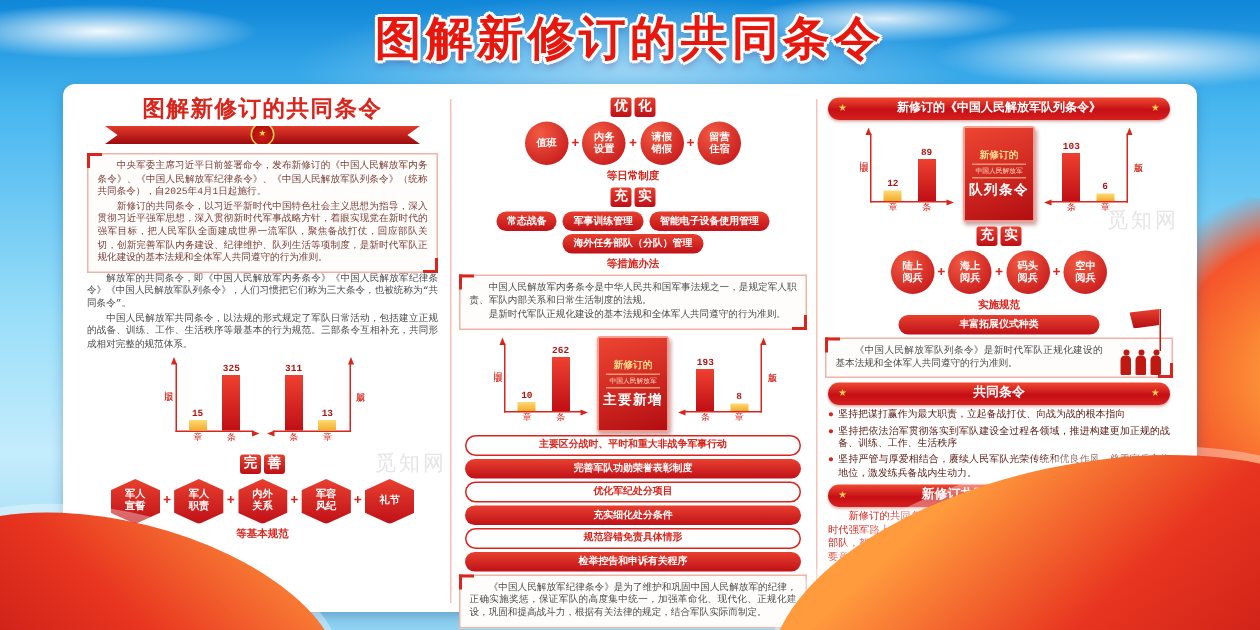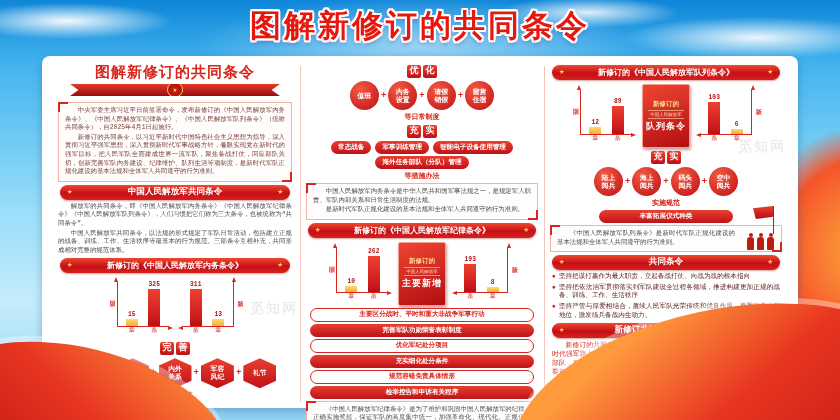--- a/index.html
+++ b/index.html
@@ -124,24 +124,22 @@
 
   <div class="col col-left">
     <div class="lhead">图解新修订的共同条令</div>
     <div class="ribbon">
       <span class="star-med"></span>
     </div>
     <div class="framebox">
       <p class="ptext ind">中央军委主席习近平日前签署命令，发布新修订的《中国人民解放军内务条令》、《中国人民解放军纪律条令》、《中国人民解放军队列条令》（统称共同条令），自2025年4月1日起施行。</p>
       <p class="ptext ind">新修订的共同条令，以习近平新时代中国特色社会主义思想为指导，深入贯彻习近平强军思想，深入贯彻新时代军事战略方针，着眼实现党在新时代的强军目标，把人民军队全面建成世界一流军队，聚焦备战打仗，回应部队关切，创新完善军队内务建设、纪律维护、队列生活等项制度，是新时代军队正规化建设的基本法规和全体军人共同遵守的行为准则。</p>
     </div>
-    <div class="banner">中国人民解放军共同条令</div>
     <p class="ptext ind gray">解放军的共同条令，即《中国人民解放军内务条令》《中国人民解放军纪律条令》《中国人民解放军队列条令》，人们习惯把它们称为三大条令，也被统称为“共同条令”。</p>
     <p class="ptext ind gray">中国人民解放军共同条令，以法规的形式规定了军队日常活动，包括建立正规的战备、训练、工作、生活秩序等最基本的行为规范。三部条令互相补充，共同形成相对完整的规范体系。</p>
-    <div class="banner" style="font-size:8px">新修订的《中国人民解放军内务条令》</div>
 
     <div class="chartrow">
       <div class="mchart">
         <span class="axlab">旧版</span>
         <span class="arr arr-up"></span>
         <div class="plot">
           <div class="bcell">
             <span class="bval">15</span>
             <div class="bar by" style="height:7px"></div>
             <span class="bxl">章</span>
@@ -246,21 +244,20 @@
     <div class="pillrow">
       <span class="pill-f">海外任务部队（分队）管理</span>
     </div>
     <div class="caption">等措施办法</div>
 
     <div class="framebox">
       <p class="ptext ind gray">中国人民解放军内务条令是中华人民共和国军事法规之一，是规定军人职责、军队内部关系和日常生活制度的法规。</p>
       <p class="ptext ind gray">是新时代军队正规化建设的基本法规和全体军人共同遵守的行为准则。</p>
     </div>
 
-    <div class="banner" style="font-size:8px">新修订的《中国人民解放军纪律条令》</div>
 
     <div class="chartrow">
       <div class="mchart">
         <span class="axlab">旧版</span>
         <span class="arr arr-up"></span>
         <div class="plot">
           <div class="bcell">
             <span class="bval">10</span>
             <div class="bar by" style="height:6px"></div>
             <span class="bxl">章</span>

